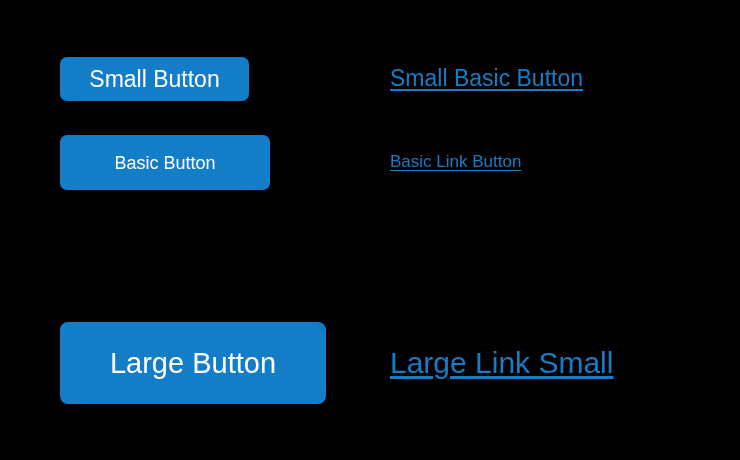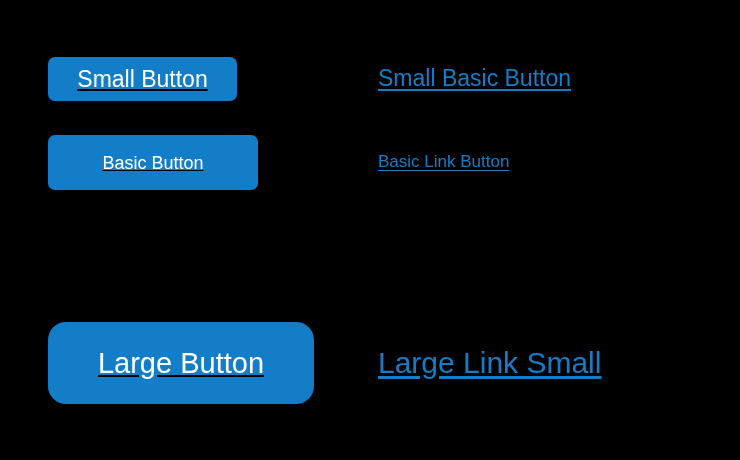--- a/index.html
+++ b/index.html
@@ -10,22 +10,21 @@
     width: 740px;
     height: 460px;
     background: var(--bg, #000000);
     overflow: hidden;
     font-family: "Liberation Sans", sans-serif;
   }
   .canvas {
     box-sizing: border-box;
     width: 740px;
     height: 335px;
-    padding: 57px 0 0 48px;
-    text-decoration: underline;
+    padding: 57px 0 0 60px;
   }
   .row {
     display: flex;
     align-items: center;
   }
   .btn-cell {
     width: 330px;            
     display: flex;
     align-items: center;
   }
@@ -37,21 +36,21 @@
     color: var(--btn-text, #ffffff);
     border: none;
     cursor: pointer;
     font-family: "Liberation Sans", sans-serif;
     line-height: 1;
     padding: 0;
   }
   .btn-small  { width: 189px; height: 44px; border-radius: 7px; font-size: 23px; }
   .btn-basic  { width: 210px; height: 55px; border-radius: 7px; font-size: 18px; }
   .btn-medium { width: 266px; height: 70px; border-radius: 8px; font-size: 29px; }
-  .btn-large  { width: 266px; height: 82px; border-radius: 18px; font-size: 29px; }
+  .btn-large  { width: 266px; height: 82px; border-radius: 8px; font-size: 29px; }
 
   .row-small  { height: 44px; margin-bottom: 34px; }
   .row-basic  { height: 55px; margin-bottom: 30px; }
   .row-medium { height: 70px; margin-bottom: 32px; }
   .row-large  { height: 82px; }
 
   .link-btn {
     color: var(--accent, #147dc8);
     text-decoration: underline;
     text-underline-offset: 3px;

